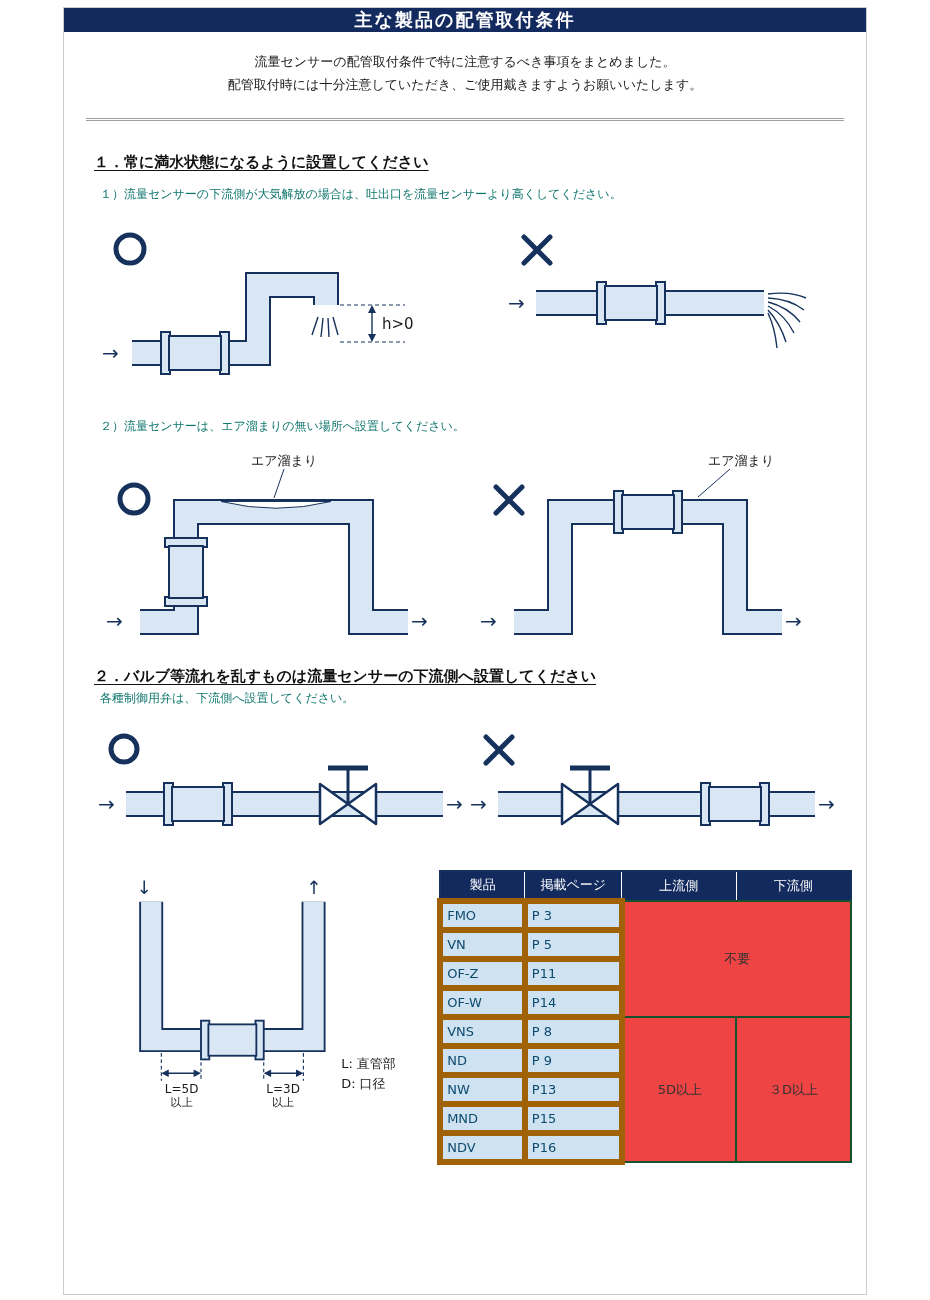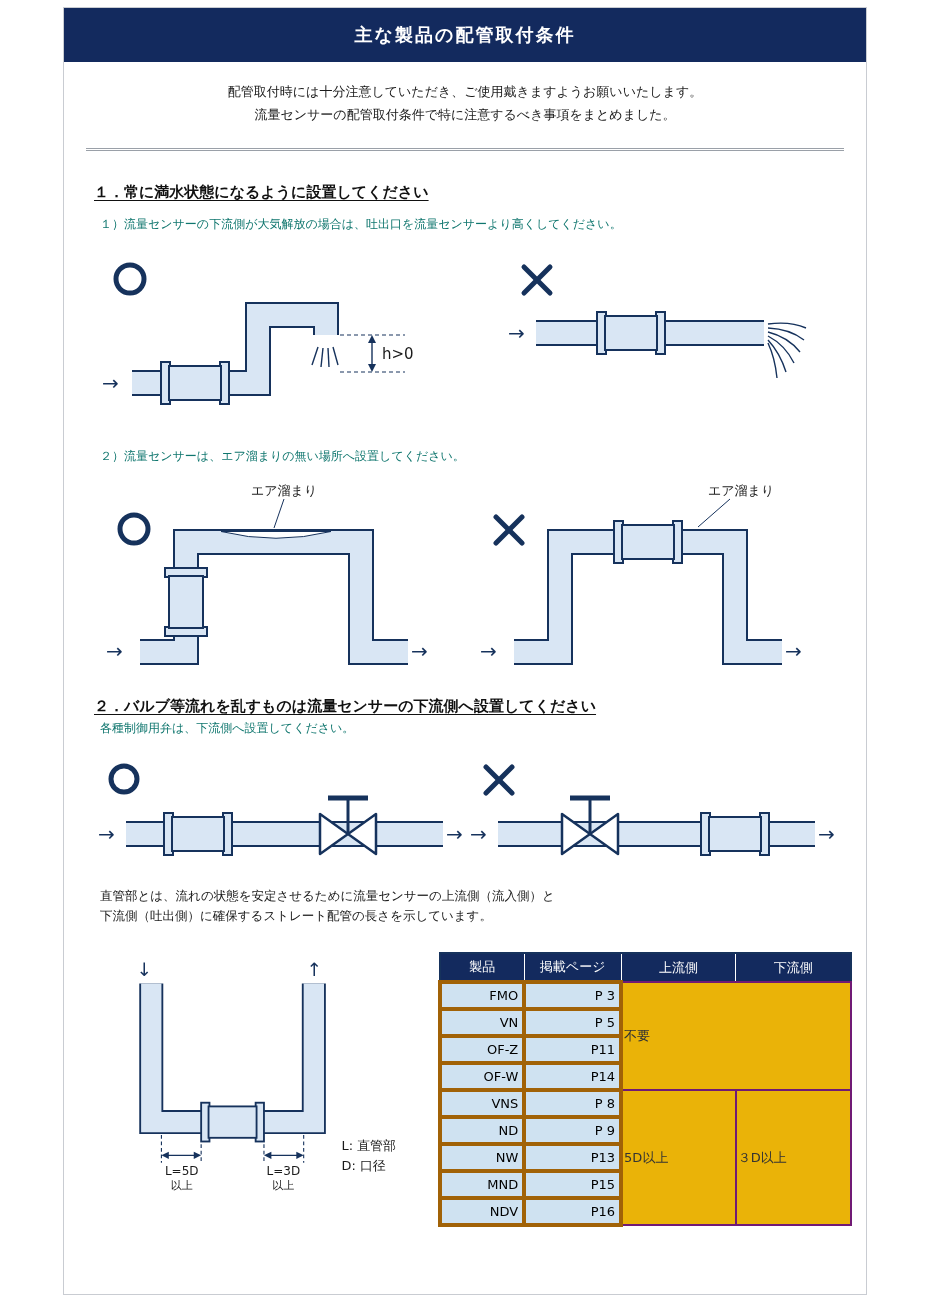--- a/index.html
+++ b/index.html
@@ -1,19 +1,19 @@
 <!DOCTYPE html>
 <html><head>
 <meta charset="utf-8">
 <style>
   html,body{margin:0;padding:0;}
   body{width:930px;height:1300px;background:#fff;color:#222;
        font-family:"DejaVu Sans","Liberation Sans",sans-serif;}
   .page{width:802px;height:1286px;margin:7px auto 0;border:1px solid #c9ccd2;background:#fff;overflow:hidden;}
-  .titlebar{height:54px;background:#132a5e;color:#fff;display:flex;align-items:center;justify-content:center;
+  .titlebar{height:24px;background:#132a5e;color:#fff;display:flex;align-items:center;justify-content:center;
             font-size:18px;font-weight:bold;letter-spacing:2px;}
   .intro{margin-top:18px;text-align:center;font-size:13px;line-height:23px;color:#1a1a1a;}
   .sep{margin:22px 22px 0;border-top:3px double #9aa0a8;height:0;}
   .sec-heading{margin:32px 0 0 30px;font-size:15px;font-weight:bold;color:#111;
                text-decoration:underline;text-underline-offset:3px;}
   .sec-heading.s2{margin-top:20px;}
   .sec-heading.s3{margin-top:40px;}
   .sec-note{margin:14px 0 0 36px;font-size:12px;color:#0f766e;}
   .sec-note.mt20{margin-top:20px;}
   .sec-note.mt12{margin-top:4px;}
@@ -39,23 +39,23 @@
   .thin{stroke:#16325c;stroke-width:1;}
   .dimhead{fill:#16325c;}
   .lbl{fill:#1a1a1a;}
   .arrowtxt{fill:#16325c;font-size:20px;}
   .lens{fill:#fff;stroke:#16325c;stroke-width:1;}
 
   
   .spec-table{border-collapse:collapse;border:2px solid #16325c;font-size:13px;margin-top:2px;}
   .spec-table th{background:#132a5e;color:#fff;font-weight:normal;border:1px solid #fff;
                  padding:4px 4px;font-size:13px;margin-top:20px;}
-  .spec-table td.key{background:#cfe2f1;color:#000000;text-align:right;border:4px solid #a16207;
+  .spec-table td.key{background:#cfe2f1;color:#0c4a6e;text-align:left;border:6px solid #a16207;
                      padding:1px 4px;height:21px;}
-  .spec-table td.val{background:#eab308;color:#333;text-align:left;border:2px solid #701a75;}
+  .spec-table td.val{background:#ef4444;color:#333;text-align:center;border:2px solid #14532d;}
   .c-prod{width:78px;} .c-page{width:92px;} .c-up{width:112px;} .c-down{width:112px;}
 </style>
 </head>
 <body>
 
 <svg width="0" height="0" style="position:absolute" aria-hidden="true">
   <defs>
     <g id="sensor">
       <rect x="-34" y="-21" width="9" height="42" class="part"></rect>
       <rect x="25" y="-21" width="9" height="42" class="part"></rect>
@@ -84,22 +84,22 @@
   </defs>
 </svg>
 
 <div class="page">
 
   <header class="titlebar">
     <span>主な製品の配管取付条件</span>
   </header>
 
   <div class="intro">
+    <div>流量センサーの配管取付条件で特に注意するべき事項をまとめました。</div>
     <div>配管取付時には十分注意していただき、ご使用戴きますようお願いいたします。</div>
-    <div>流量センサーの配管取付条件で特に注意するべき事項をまとめました。</div>
   </div>
 
   <div class="sep"></div>
 
   <h2 class="sec-heading">１．常に満水状態になるように設置してください</h2>
   <p class="sec-note">１）流量センサーの下流側が大気解放の場合は、吐出口を流量センサーより高くしてください。</p>
 
   <div class="diag-row row1">
 
     <svg width="350" height="185" viewBox="0 0 350 185">
@@ -183,24 +183,20 @@
       </g>
       <text x="0" y="92" class="arrowtxt">→</text>
       <path d="M28 85 H345" class="pipeU"></path>
       <path d="M28 85 H345" class="pipeO"></path>
       <use href="#valve" x="120" y="85"></use>
       <use href="#sensor" x="265" y="85"></use>
       <text x="348" y="92" class="arrowtxt">→</text>
     </svg>
   </div>
 
-  <p class="desc">
-    <span>直管部とは、流れの状態を安定させるために流量センサーの上流側（流入側）と</span><br>
-    <span>下流側（吐出側）に確保するストレート配管の長さを示しています。</span>
-  </p>
 
   <div class="bottom-row">
 
     <svg width="360" height="250" viewBox="0 0 372 258">
       <text x="46" y="22" class="arrowtxt">↓</text>
       <text x="230" y="22" class="arrowtxt">↑</text>
       <path d="M62 30 V180 H238 V30" class="pipeU"></path>
       <path d="M62 30 V180 H238 V30" class="pipeO"></path>
       <use href="#sensor" x="150" y="180"></use>
       <line x1="73" y1="194" x2="73" y2="224" class="dash"></line>

